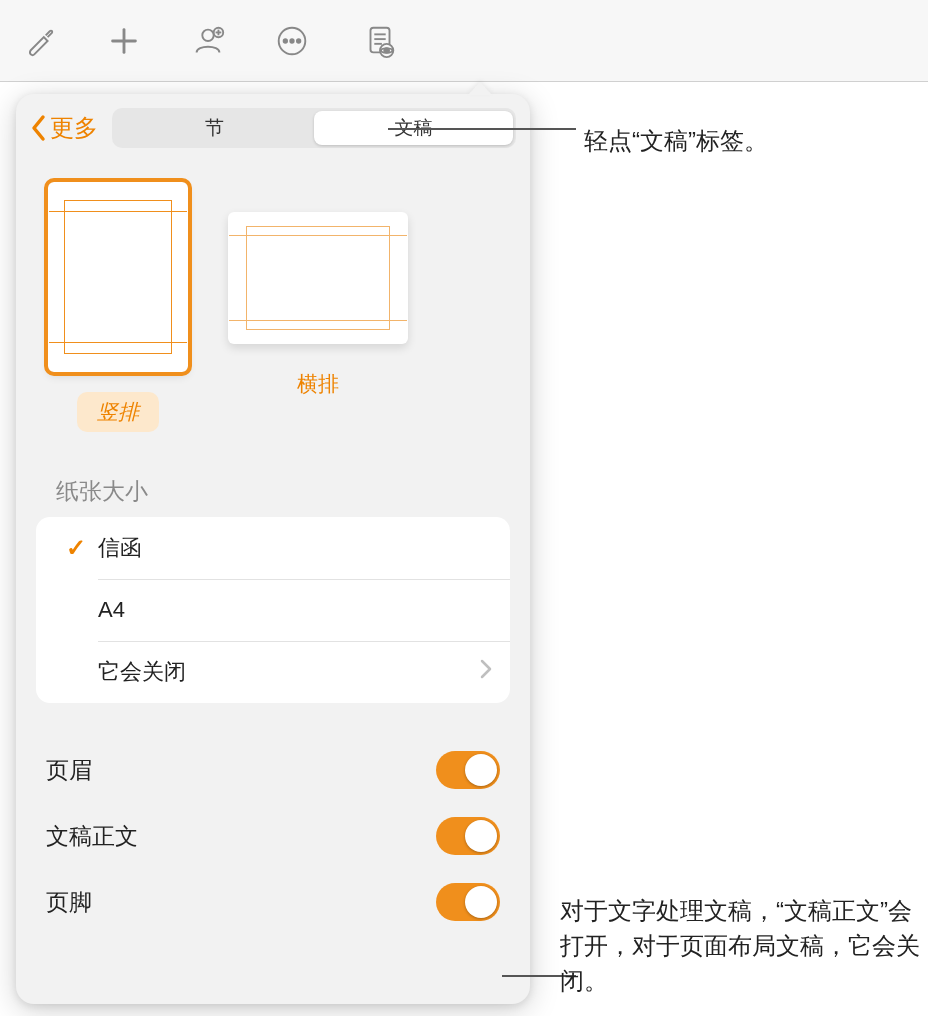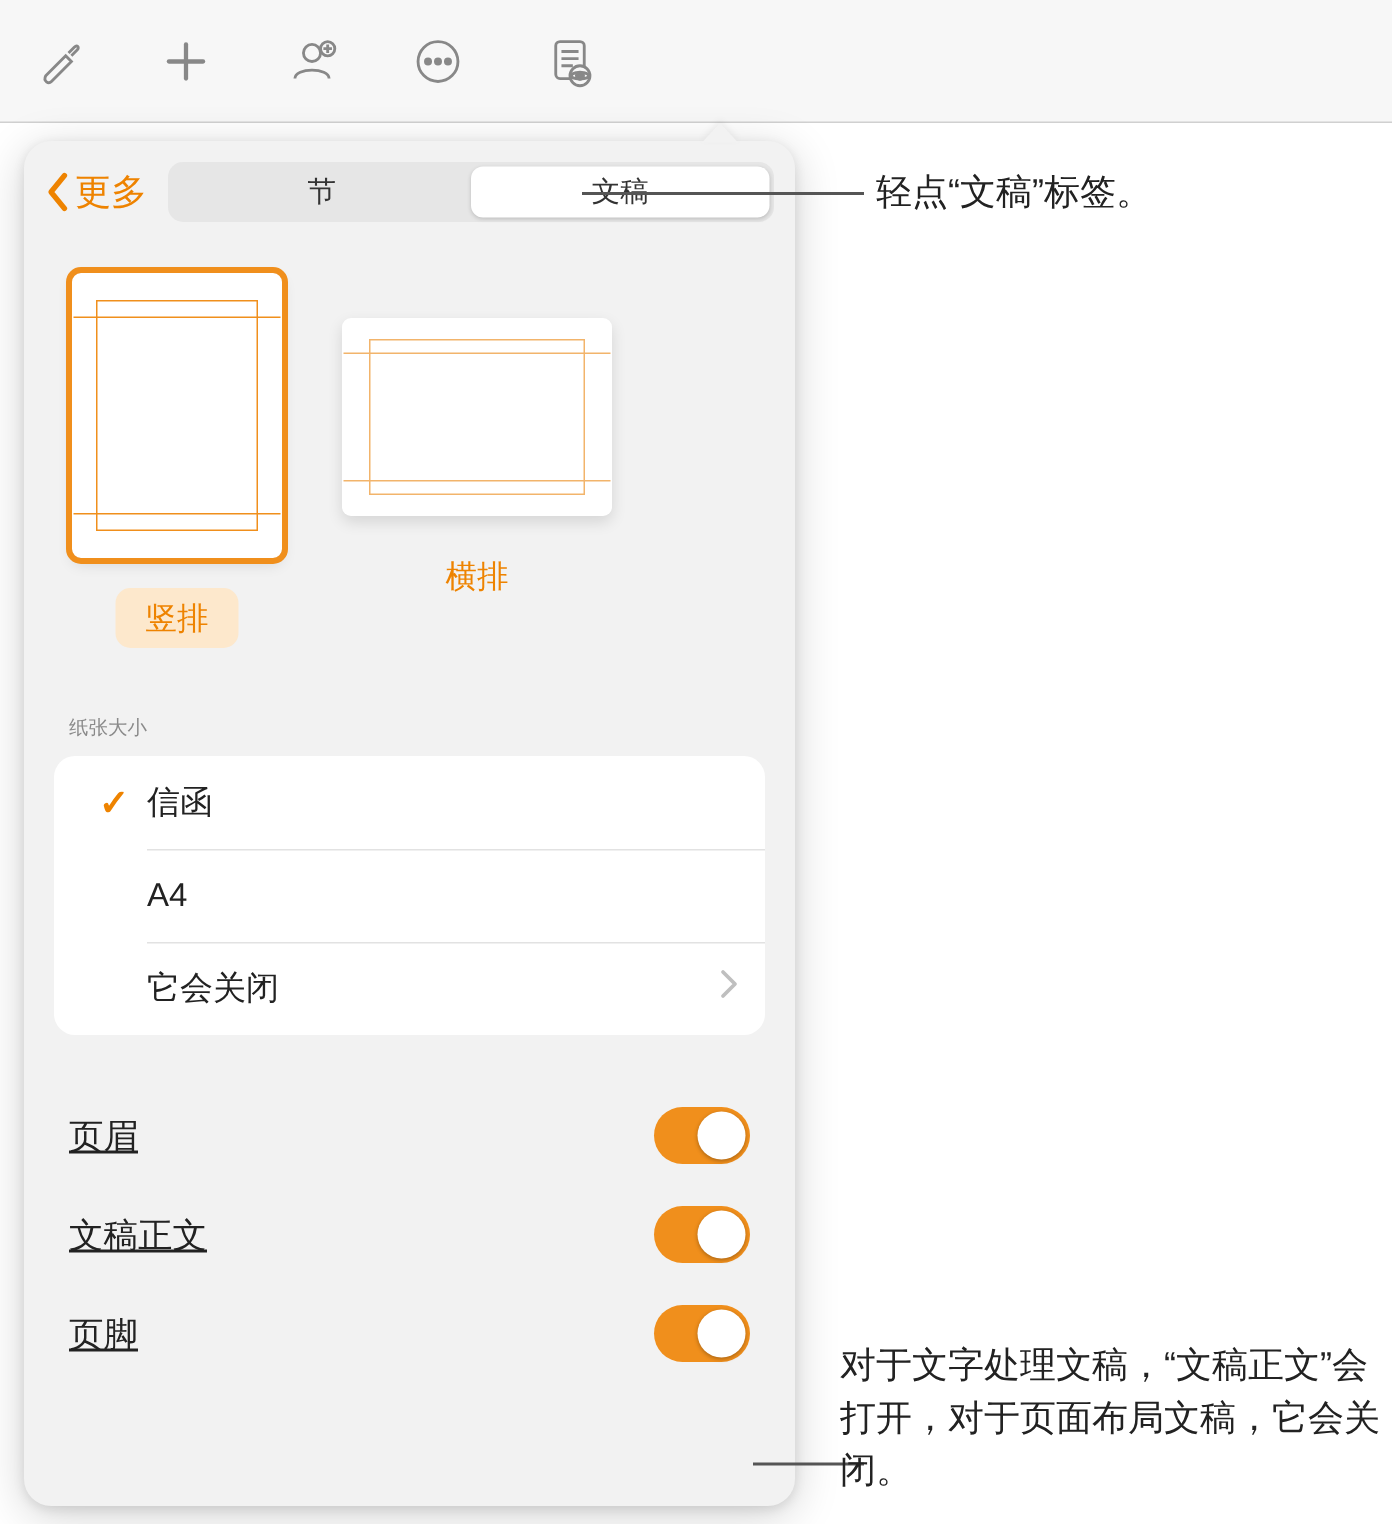--- a/index.html
+++ b/index.html
@@ -147,26 +147,27 @@
     .orient-label {
       margin-top: 20px;
       font-size: 21px;
       color: #ee8300;
       padding: 6px 20px;
       border-radius: 10px;
     }
     .orient-label.selected {
       background: #fde8cc;
       font-weight: 500;
+      font-style: italic;
     }
 
     .section-label {
-      font-size: 13px;
+      font-size: 23px;
       color: #8a8a8a;
-      padding: 36px 30px 10px 30px;
+      padding: 36px 30px 10px 40px;
     }
     .list {
       margin: 0 20px;
       background: #fff;
       border-radius: 14px;
       overflow: hidden;
     }
     .list-item {
       height: 62px;
       display: flex;
@@ -198,21 +199,20 @@
 
     .toggles {
       padding: 34px 20px 0 30px;
     }
     .toggle-row {
       display: flex;
       align-items: center;
       height: 66px;
       font-size: 23px;
       color: #222;
-      text-decoration: underline;
     }
     .switch {
       margin-left: auto;
       width: 64px; height: 38px;
       background: #f08f1c;
       border-radius: 20px;
       position: relative;
       margin-right: 10px;
     }
     .switch::after {
@@ -224,21 +224,21 @@
       border-radius: 50%;
       box-shadow: 0 1px 3px rgba(0,0,0,0.3);
     }
 
     .callout {
       position: absolute;
       font-size: 24px;
       color: #222;
       line-height: 1.45;
     }
-    .callout.c1 { left: 584px; top: 112px; }
+    .callout.c1 { left: 584px; top: 124px; }
     .callout.c2 { left: 560px; top: 894px; }
     .leader {
       position: absolute;
       background: #555;
       height: 1.5px;
     }
     .leader.l1 { left: 388px; top: 128px; width: 188px; }
     .leader.l2 { left: 502px; top: 975px; width: 74px; }
   </style>
 </head>

